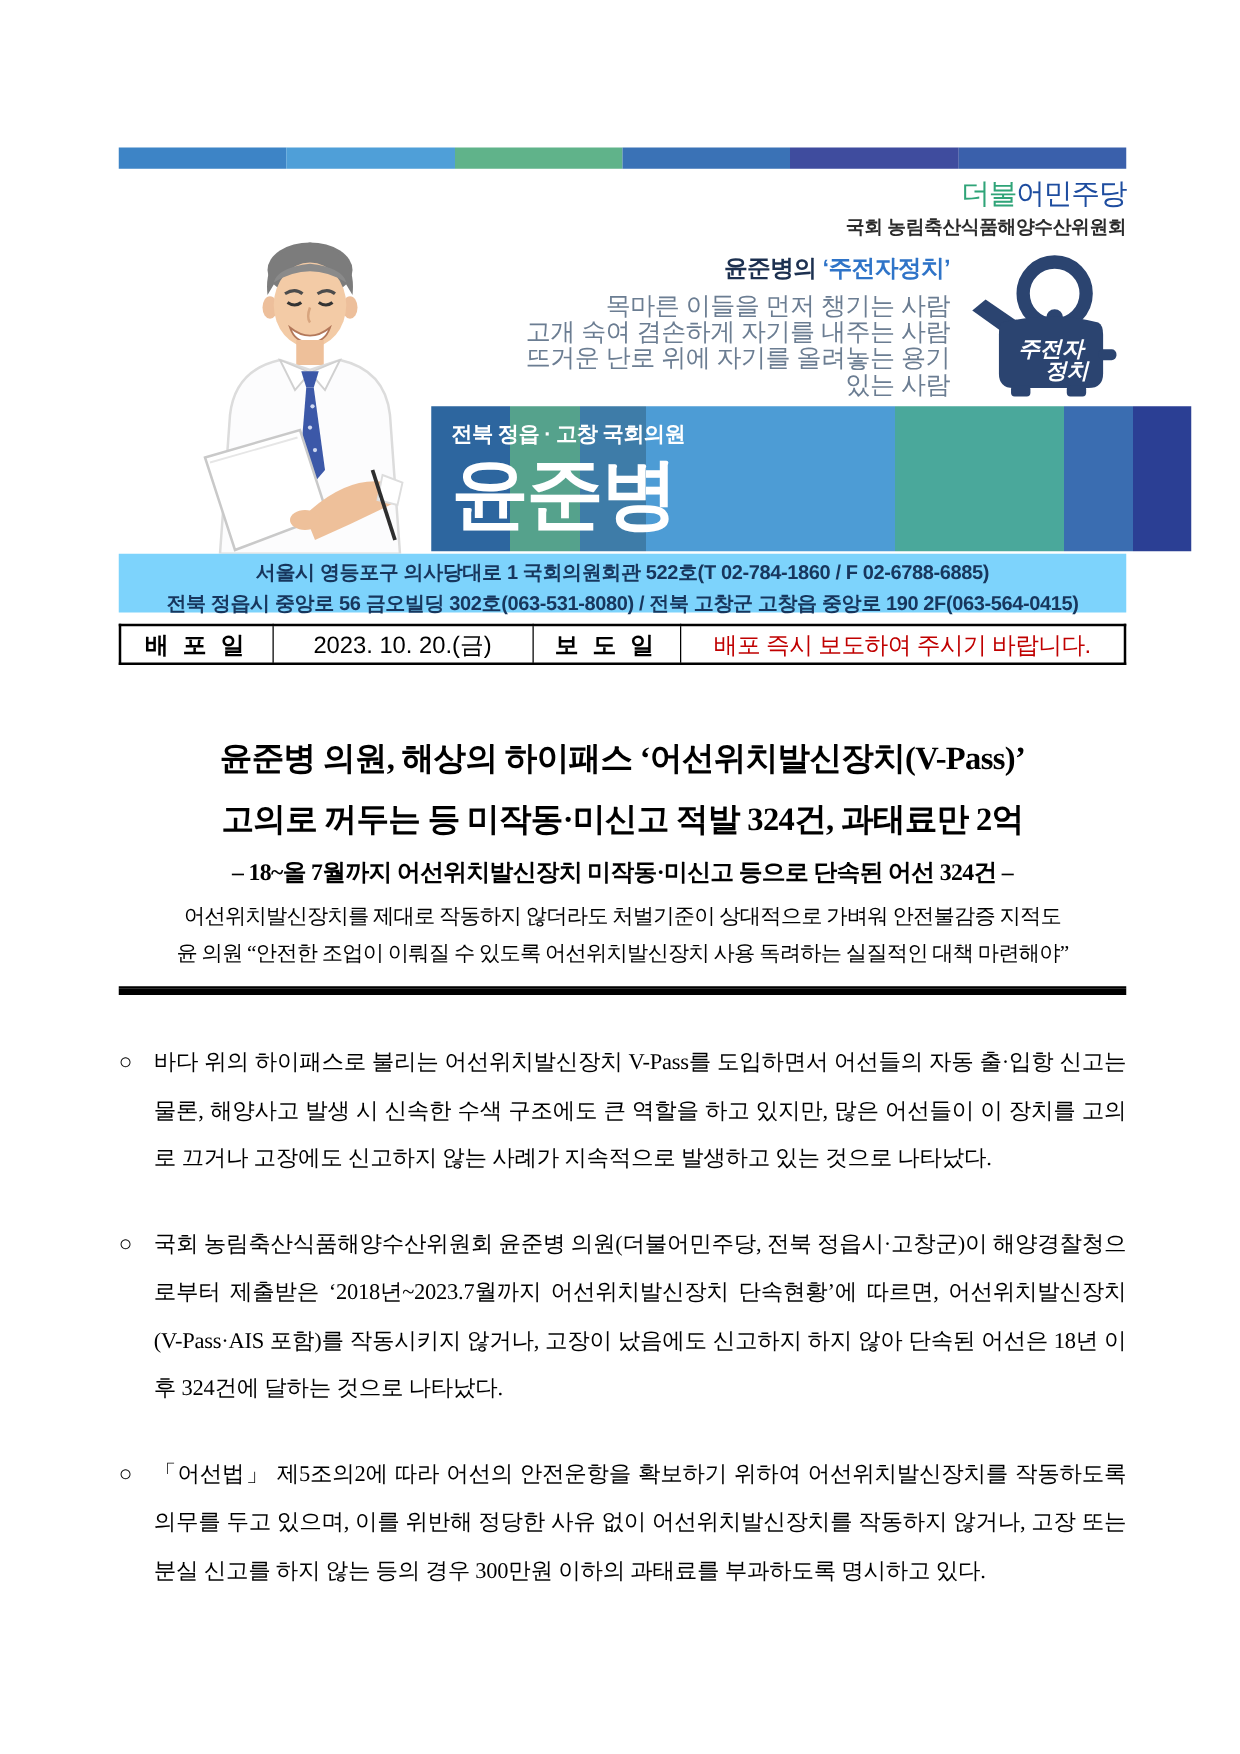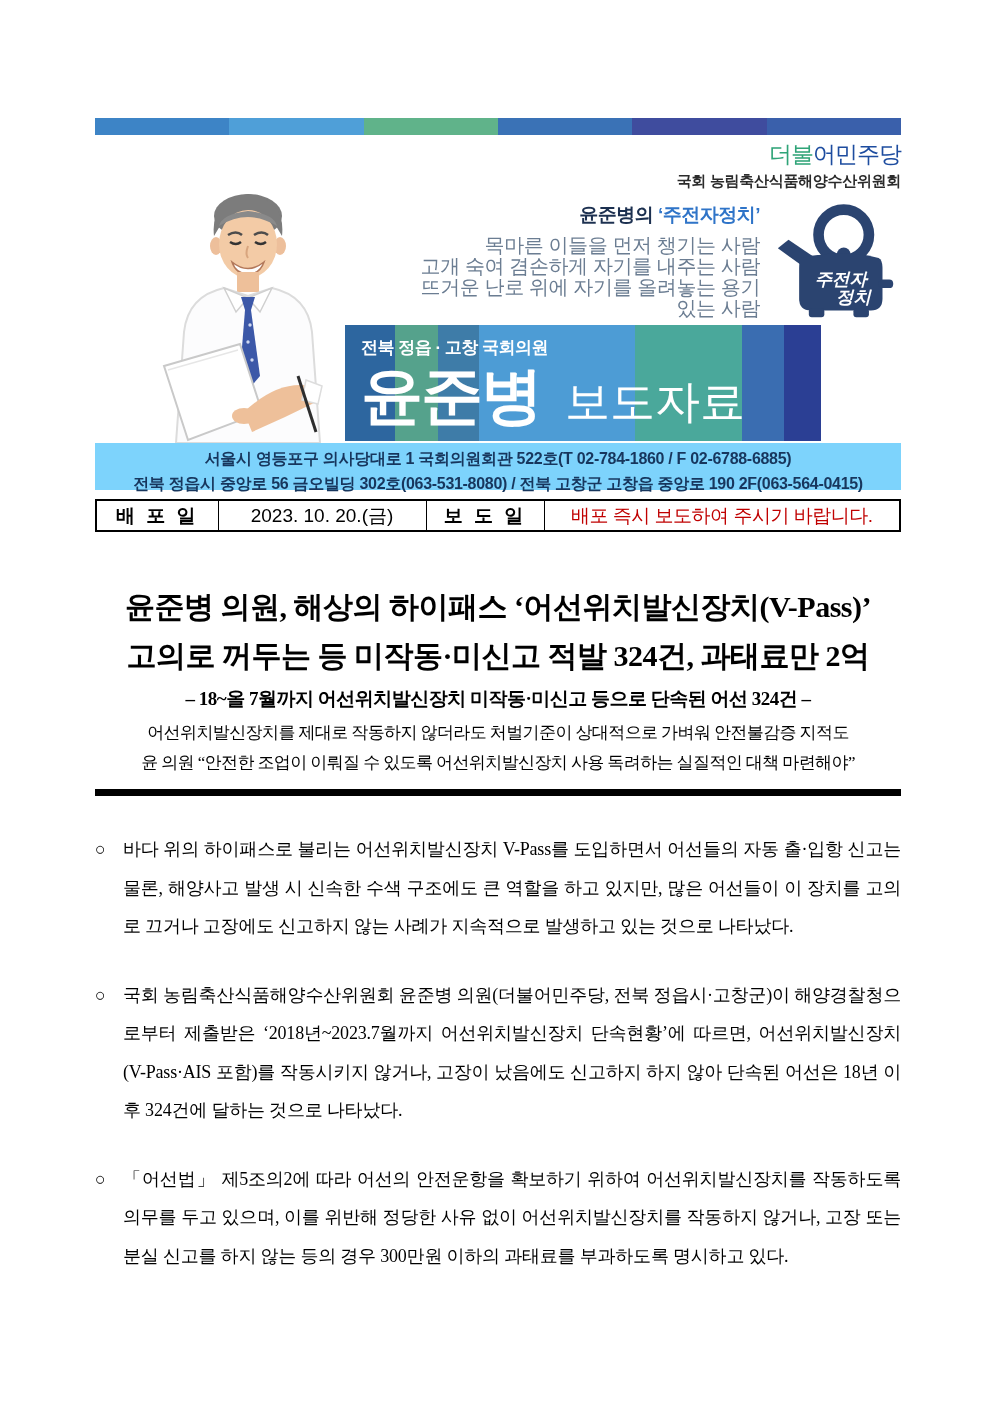--- a/index.html
+++ b/index.html
@@ -15,33 +15,33 @@
   .seg1{background:#3D84C6;} .seg2{background:#4F9FD8;} .seg3{background:#60B38A;}
   .seg4{background:#3A72B6;} .seg5{background:#3F4C9E;} .seg6{background:#3A60AB;}
   
   .party { position:absolute; right:91px; top:139px; text-align:right; }
   .party-logo { font-size:23px; font-weight:400; letter-spacing:-1px; line-height:30px; }
   .party-logo .g { color:#2FA478; }
   .party-logo .b { color:#1D4C9F; }
   .committee { font-size:15px; font-weight:600; color:#2b2b2b; margin-top:3px; letter-spacing:-0.3px; }
   
   .banner {
-    position:absolute; left:345px; top:325px; width:476px; height:116px; z-index:1;
+    position:absolute; left:345px; top:325px; width:608px; height:116px; z-index:1;
     background:linear-gradient(90deg,
       #2D669F 0%, #2D669F 10.4%,
       #55A28C 10.4%, #55A28C 19.6%,
       #3E7CA8 19.6%, #3E7CA8 28.2%,
       #4D9CD5 28.2%, #4D9CD5 61%,
       #4AA89B 61%, #4AA89B 83.3%,
       #3A6DB1 83.3%, #3A6DB1 92.3%,
       #2B3F94 92.3%, #2B3F94 100%);
     color:#fff; padding:11px 0 0 16px;
   }
   .banner-district { font-size:17px; font-weight:700; letter-spacing:-0.5px; }
-  .banner-title { display:flex; align-items:baseline; gap:24px; margin-top:2px; }
+  .banner-title { display:flex; align-items:baseline; gap:24px; margin-top:2px;flex-direction:column; }
   .banner-name { font-size:62px; font-weight:800; letter-spacing:-2px; line-height:70px; }
   .banner-doctype { font-size:45px; font-weight:400; letter-spacing:0px; }
   .photo { position:absolute; left:148px; top:180px; width:200px; height:263px; z-index:2; overflow:hidden; }
   .slogan { position:absolute; left:400px; top:202px; width:360px; text-align:right; z-index:1; }
   .slogan-title { font-size:19px; font-weight:700; margin-bottom:7px; letter-spacing:-0.5px; }
   .slogan-title .dk { color:#1C3050; }
   .slogan-title .hl { color:#2F74C8; }
   .slogan-line { font-size:20px; line-height:21px; color:#6B7D92; letter-spacing:-0.4px; }
   .kettle { position:absolute; left:772px; top:197px; width:126px; height:126px; z-index:1; }
   
@@ -56,21 +56,21 @@
     border-collapse:collapse; table-layout:fixed;
     border:2.5px solid #000; font-size:19px;
   }
   .info-table td { border:1.5px solid #000; height:31px; text-align:center; vertical-align:middle; }
   .lbl { font-weight:700; letter-spacing:3px; }
   .red { color:#C00000; font-weight:400; letter-spacing:-0.5px; }
   
   .headline {
     position:absolute; left:70px; top:582px; width:856px; text-align:center;
     font-family:"Liberation Serif","DejaVu Serif",serif;
-    font-size:30px; font-weight:700; line-height:49px; letter-spacing:-0.5px; white-space:nowrap;
+    font-size:26px; font-weight:700; line-height:49px; letter-spacing:-0.5px; white-space:nowrap;
   }
   .subheads {
     position:absolute; left:70px; top:684px; width:856px; text-align:center;
     font-family:"Liberation Serif","DejaVu Serif",serif;
   }
   .subhead-1 { font-size:19px; font-weight:700; line-height:30px; letter-spacing:-0.5px; margin-bottom:4px; white-space:nowrap; }
   .subhead-2, .subhead-3 { font-size:17px; font-weight:400; line-height:30px; letter-spacing:-0.6px; white-space:nowrap; }
   
   .double-rule {
     position:absolute; left:95px; top:789px; width:806px; height:4px;

